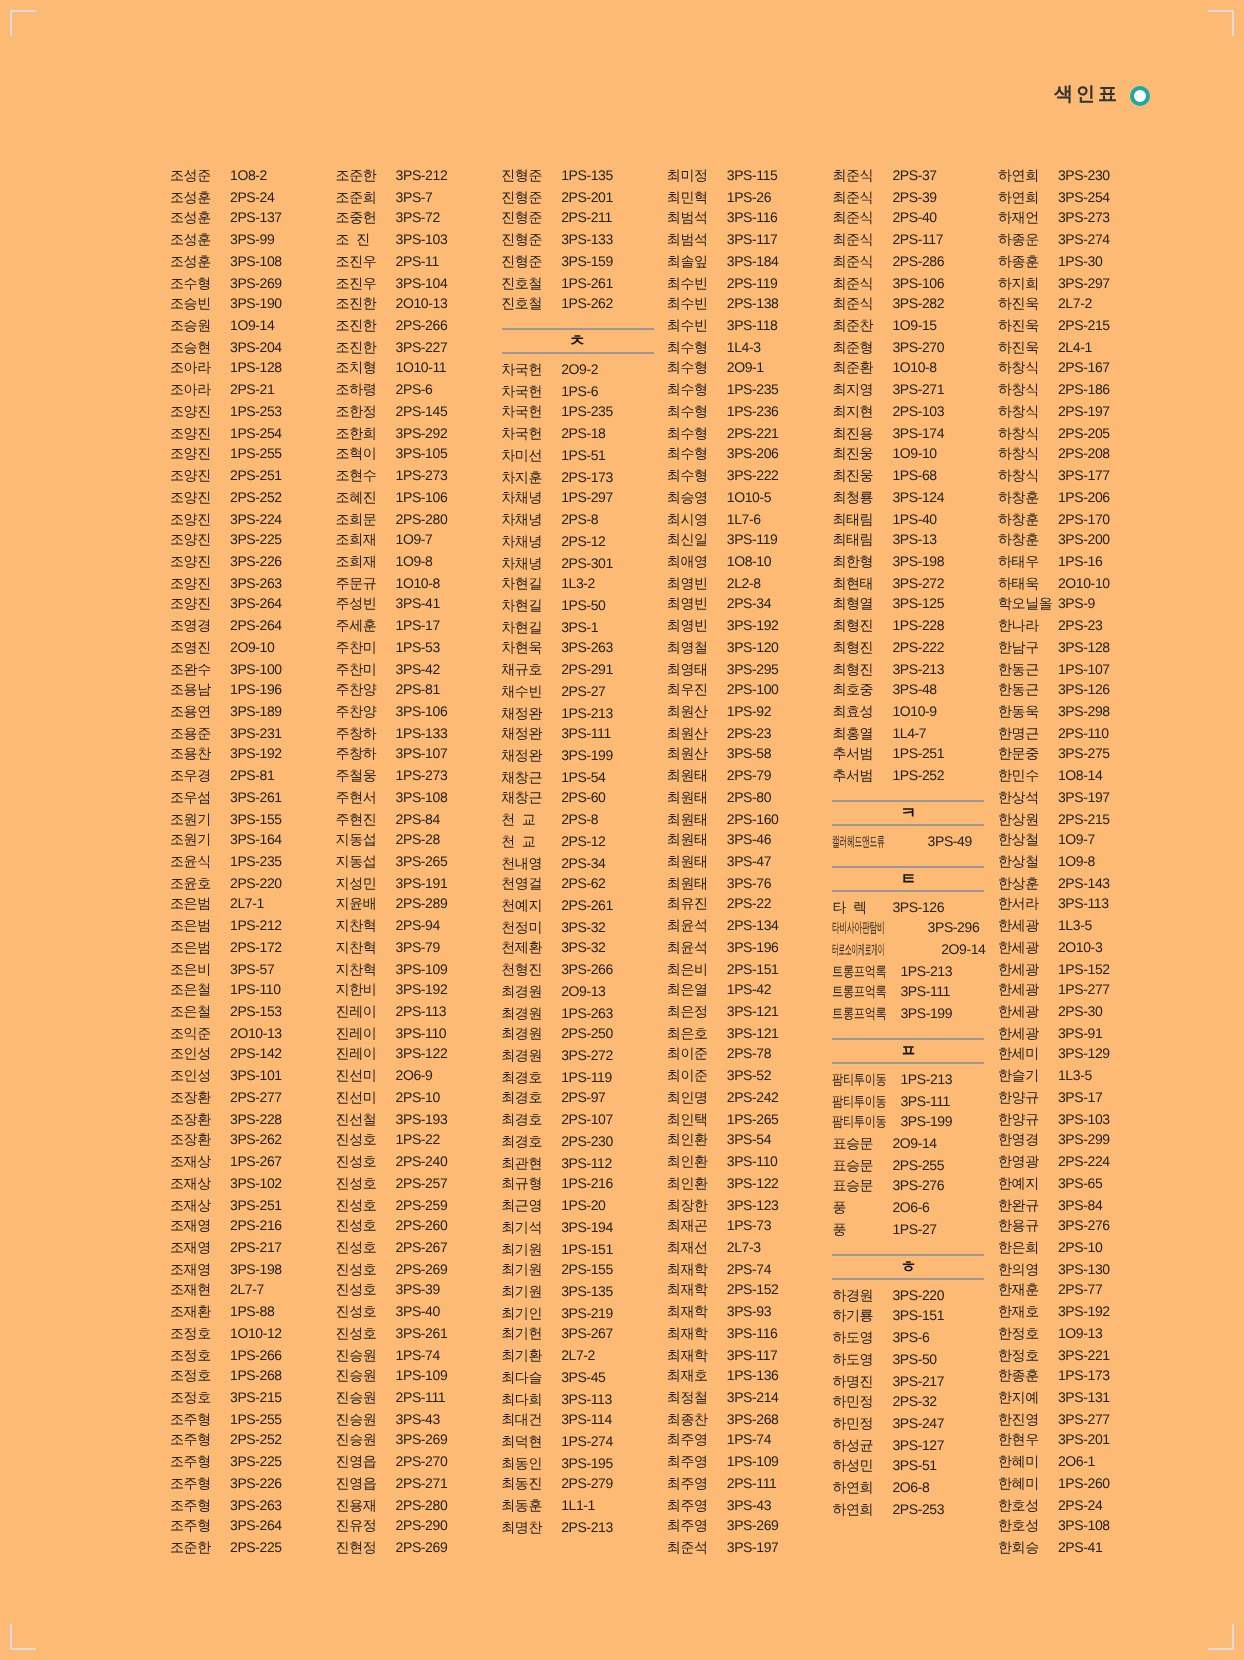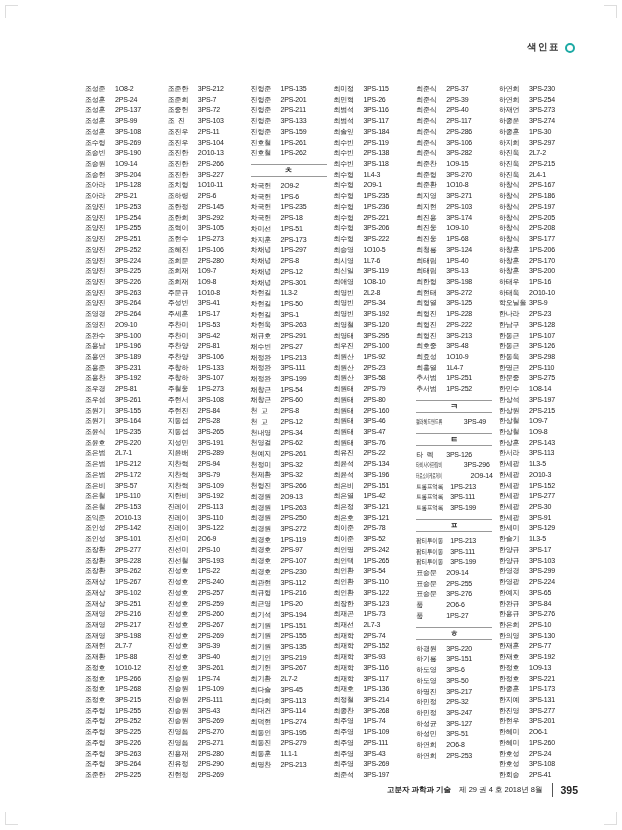--- a/index.html
+++ b/index.html
@@ -1,16 +1,16 @@
 <!DOCTYPE html>
 <html><head>
 <meta charset="utf-8">
 <style>
   html,body{margin:0;padding:0;background:#e9e9e9;}
-  .page{position:relative;width:622px;height:830px;background:#ffffff;
+  .page{position:relative;width:622px;height:830px;background:#fdba74;
         font-family:"Liberation Sans","DejaVu Sans",sans-serif;color:#222;overflow:hidden;margin:0 auto;}
   .tick{position:absolute;width:12px;height:12px;}
   .tick.tl{top:5px;left:5px;border-top:1px solid #ddd;border-left:1px solid #ddd;}
   .tick.tr{top:5px;right:5px;border-top:1px solid #ddd;border-right:1px solid #ddd;}
   .tick.bl{bottom:5px;left:5px;border-bottom:1px solid #ddd;border-left:1px solid #ddd;}
   .tick.br{bottom:5px;right:5px;border-bottom:1px solid #ddd;border-right:1px solid #ddd;}
   .hdr{position:absolute;top:41px;right:47px;display:flex;align-items:center;gap:5px;}
   .hdr .title{font-size:9.5px;font-weight:700;letter-spacing:1.5px;color:#333;}
   .hdr .ring{width:6px;height:6px;border:2.5px solid #1ba9a4;border-radius:50%;background:#fff;}
   .content{position:absolute;left:85px;right:47px;top:84px;display:flex;justify-content:space-between;}
@@ -1564,19 +1564,13 @@
           <span class="nm">한호성</span>
           <span class="cd">3PS-108</span>
         </div>
         <div class="row">
           <span class="nm">한회승</span>
           <span class="cd">2PS-41</span>
         </div>
       </div>
     </div>
 
-  <div class="ftr">
-    <span class="journal">고분자 과학과 기술</span>
-    <span class="issue">제 29 권 4 호 2018년 8월</span>
-    <span class="vbar"></span>
-    <span class="pageno">395</span>
-  </div>
 </div>
 
 </body></html>

